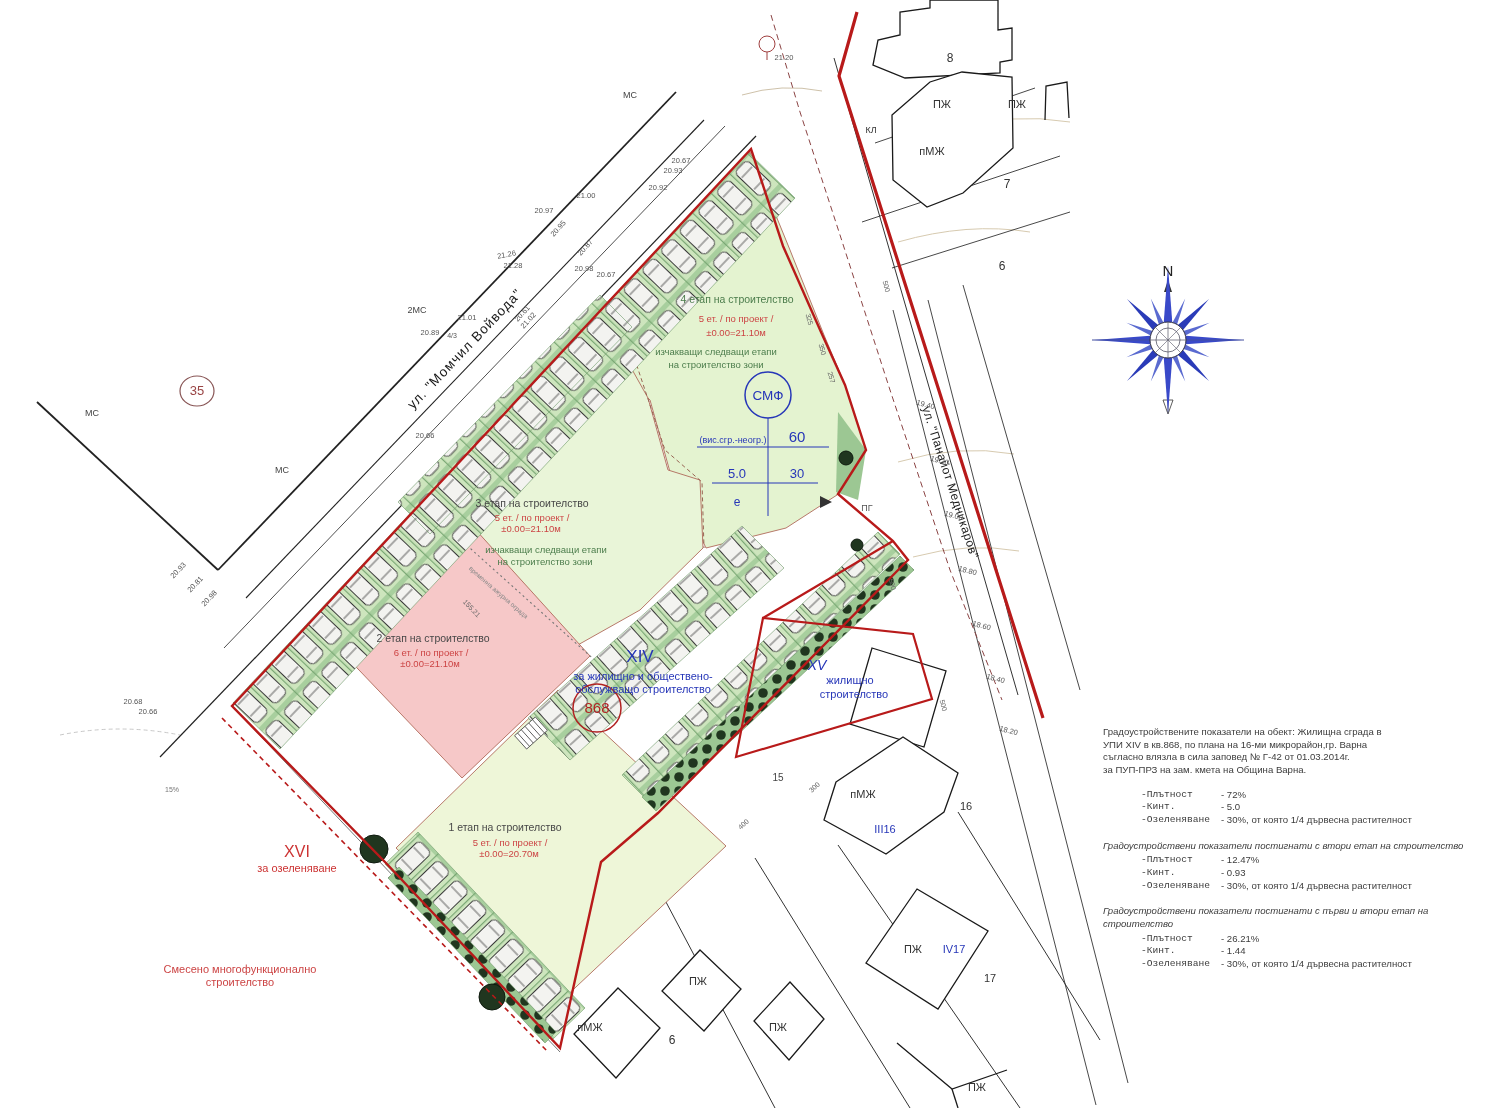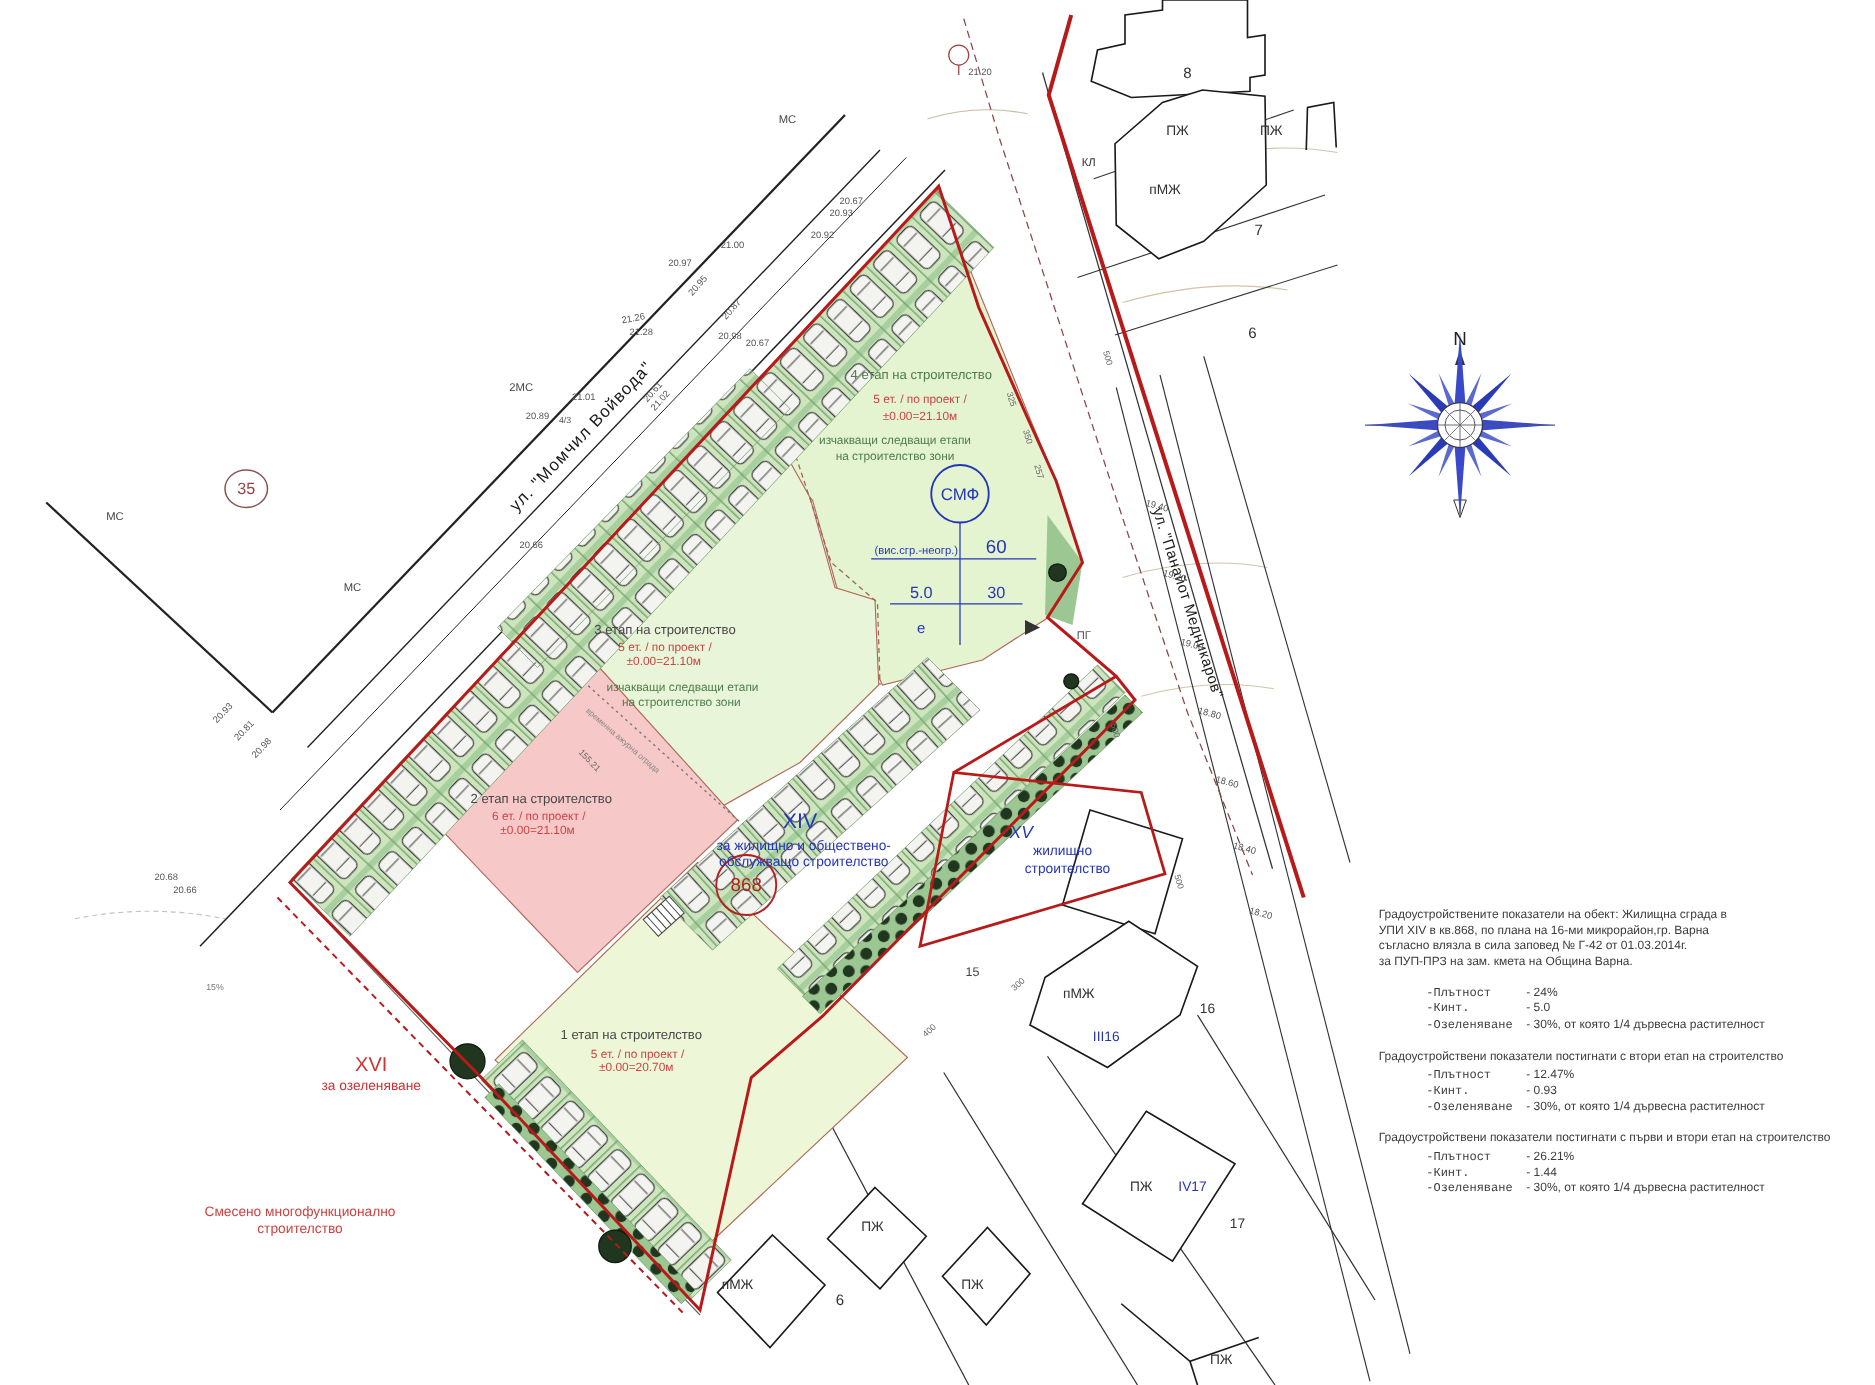--- a/index.html
+++ b/index.html
@@ -2,21 +2,21 @@
 <html><head>
 <meta charset="utf-8">
 <style>
   html,body{margin:0;padding:0;background:#ffffff;}
   #stage{position:relative;width:1500px;height:1108px;background:#fff;overflow:hidden;
          font-family:"Liberation Sans","DejaVu Sans",sans-serif;}
   #plan-svg{position:absolute;left:0;top:0;}
   #plan-svg text{font-family:"Liberation Sans","DejaVu Sans",sans-serif;}
   .stats{position:absolute;left:1103px;top:686px;width:380px;font-size:9.6px;
          color:#3c3c3c;line-height:1.32;margin-top:40px;}
-  .stats .gtitle{margin-top:13px;}
+  .stats .gtitle{margin-top:13px;font-style:italic;}
   .stats .rows{margin-left:38px;margin-top:2px;}
   .stats .row{display:flex;}
   .stats .row .lbl{width:80px;flex:0 0 80px;font-family:Liberation Mono, monospace;}
   .stats .row .val{flex:1;}
   .stats .intro div{white-space:nowrap;}
   .stats .g1{margin-top:12px;}
 </style>
 </head>
 <body>
 
@@ -326,21 +326,21 @@
   <div class="intro">
     <div>Градоустройствените показатели на обект: Жилищна сграда в</div>
     <div>УПИ XIV в кв.868, по плана на 16-ми микрорайон,гр. Варна</div>
     <div>съгласно влязла в сила заповед № Г-42 от 01.03.2014г.</div>
     <div>за ПУП-ПРЗ на зам. кмета на Община Варна.</div>
   </div>
 
   <div class="rows g1">
     <div class="row">
           <span class="lbl">-Плътност</span>
-          <span class="val">-  24%</span>
+          <span class="val">-  72%</span>
         </div>
     <div class="row">
           <span class="lbl">-Кинт.</span>
           <span class="val">-  5.0</span>
         </div>
     <div class="row">
           <span class="lbl">-Озеленяване</span>
           <span class="val">-  30%, от която 1/4 дървесна растителност</span>
         </div>
   </div>

